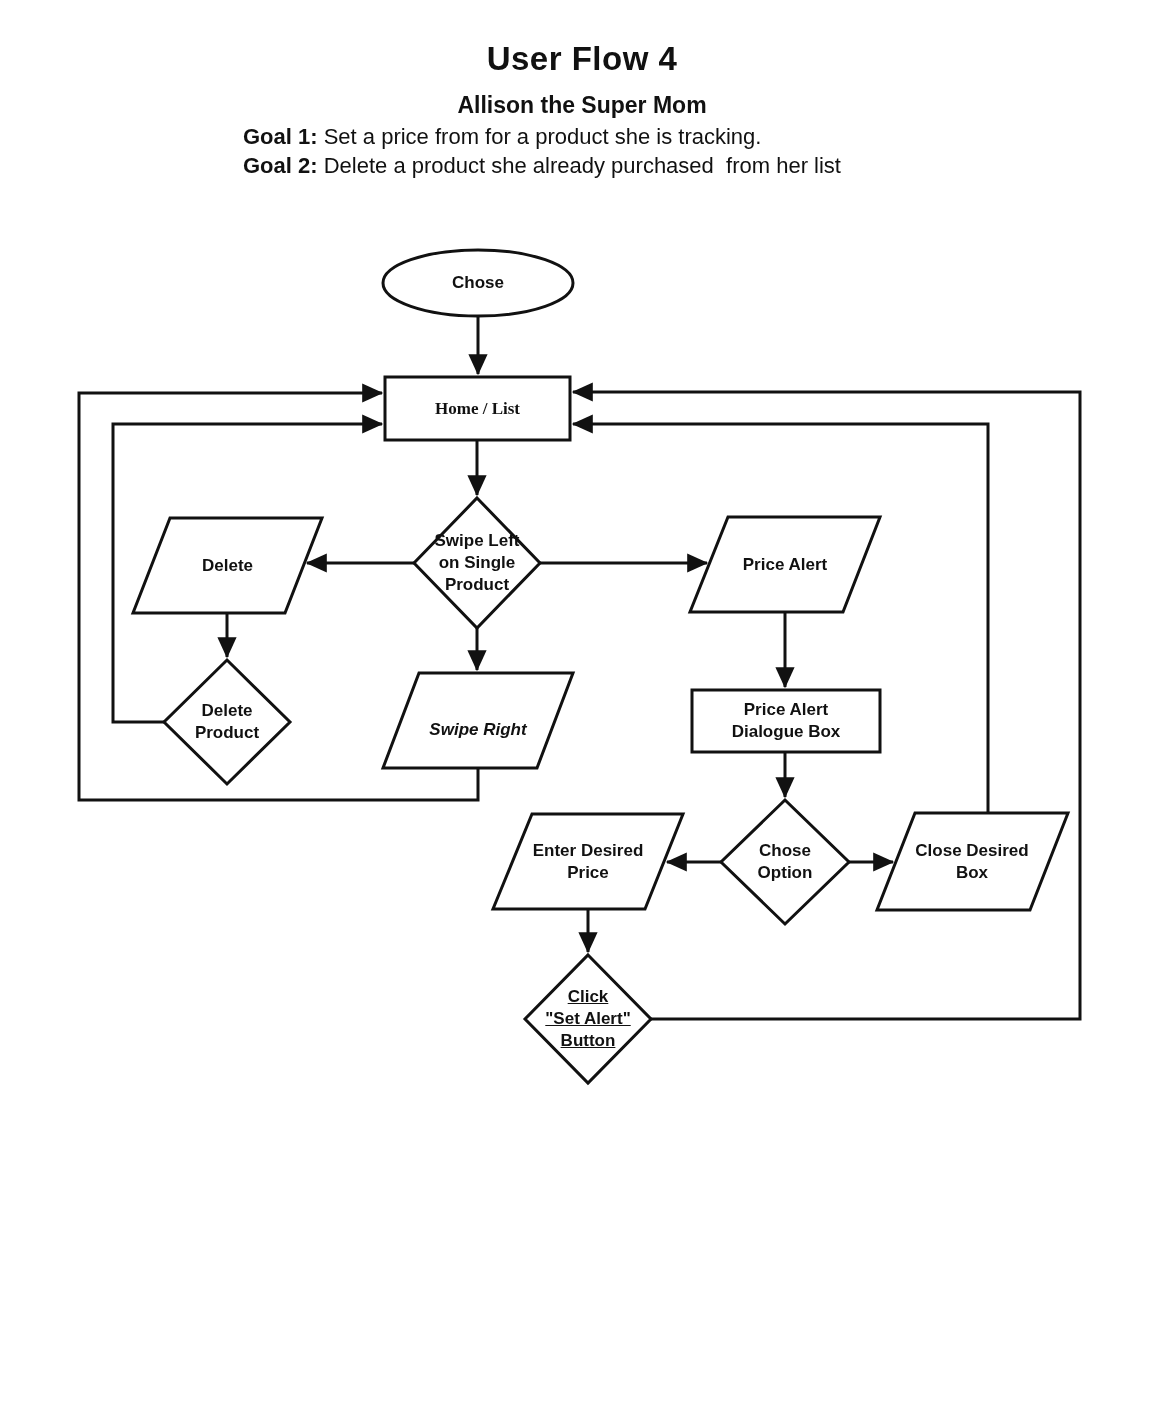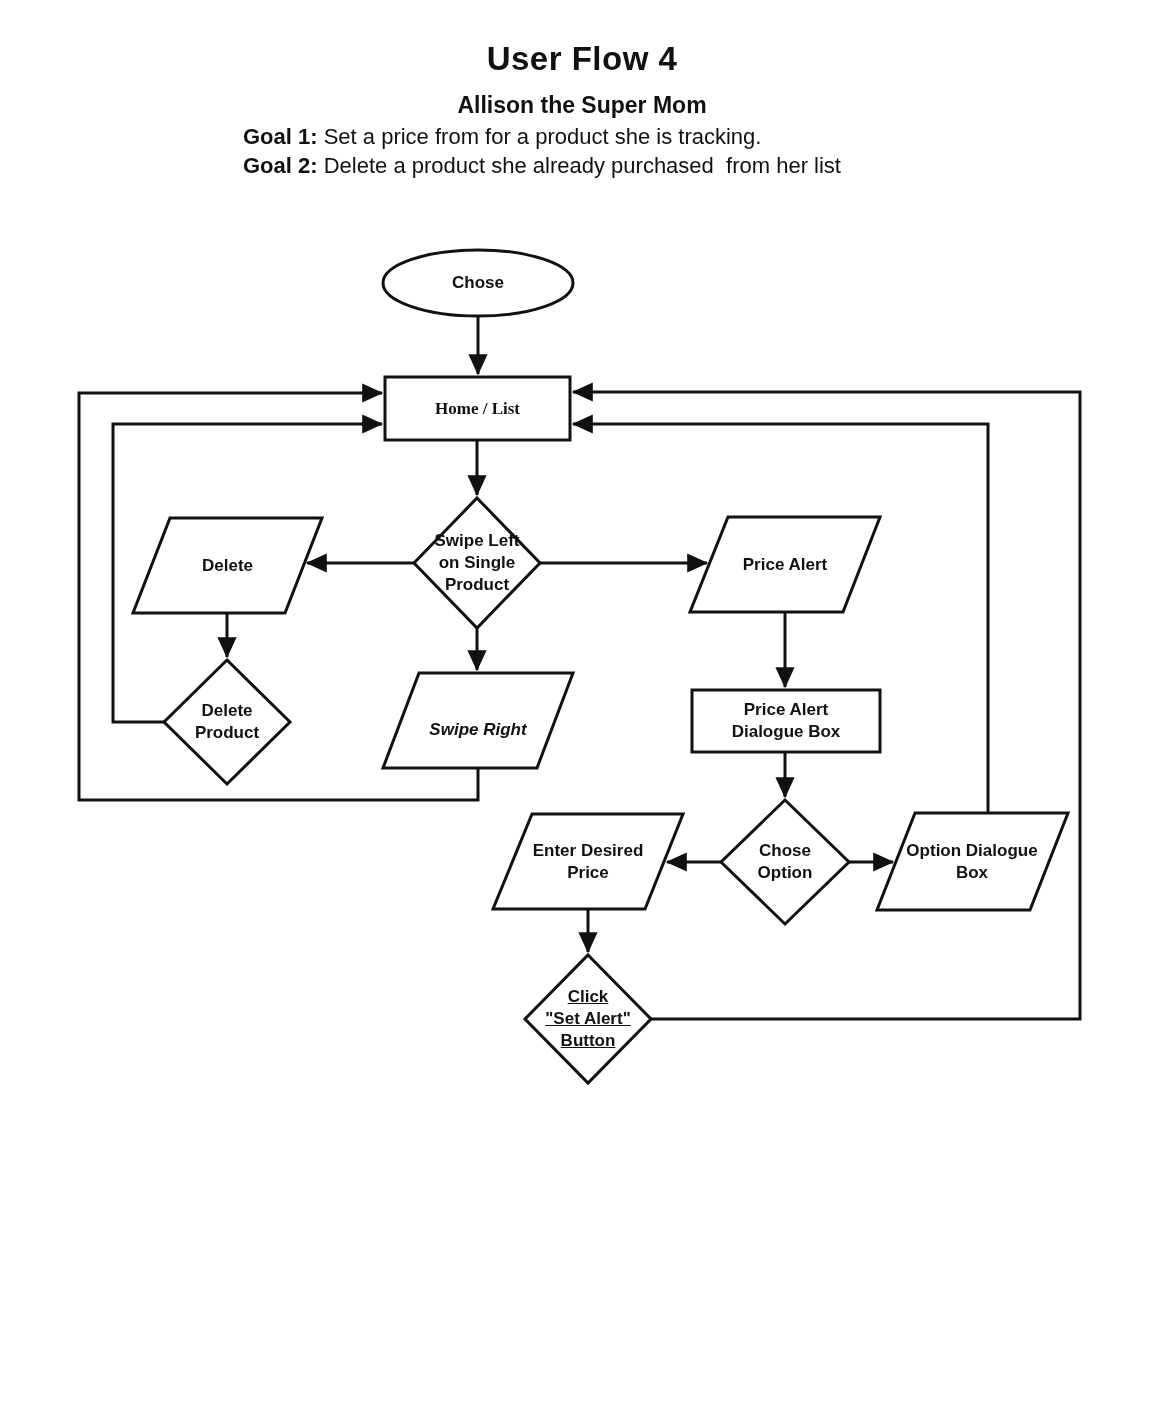--- a/index.html
+++ b/index.html
@@ -113,19 +113,19 @@
   <div class="node-label lb-delete-prod">Delete
 Product</div>
   <div class="node-label lb-swipe-right">Swipe Right</div>
   <div class="node-label lb-price-alert">Price Alert</div>
   <div class="node-label lb-dialogue">Price Alert
 Dialogue Box</div>
   <div class="node-label lb-enter-price">Enter Desired
 Price</div>
   <div class="node-label lb-chose">Chose
 Option</div>
-  <div class="node-label lb-close-dlg">Option Dialogue
+  <div class="node-label lb-close-dlg">Close Desired
 Box</div>
   <div class="node-label lb-click-alert">Click
 "Set Alert"
 Button</div>
 
 </div>
 
 </body></html>

